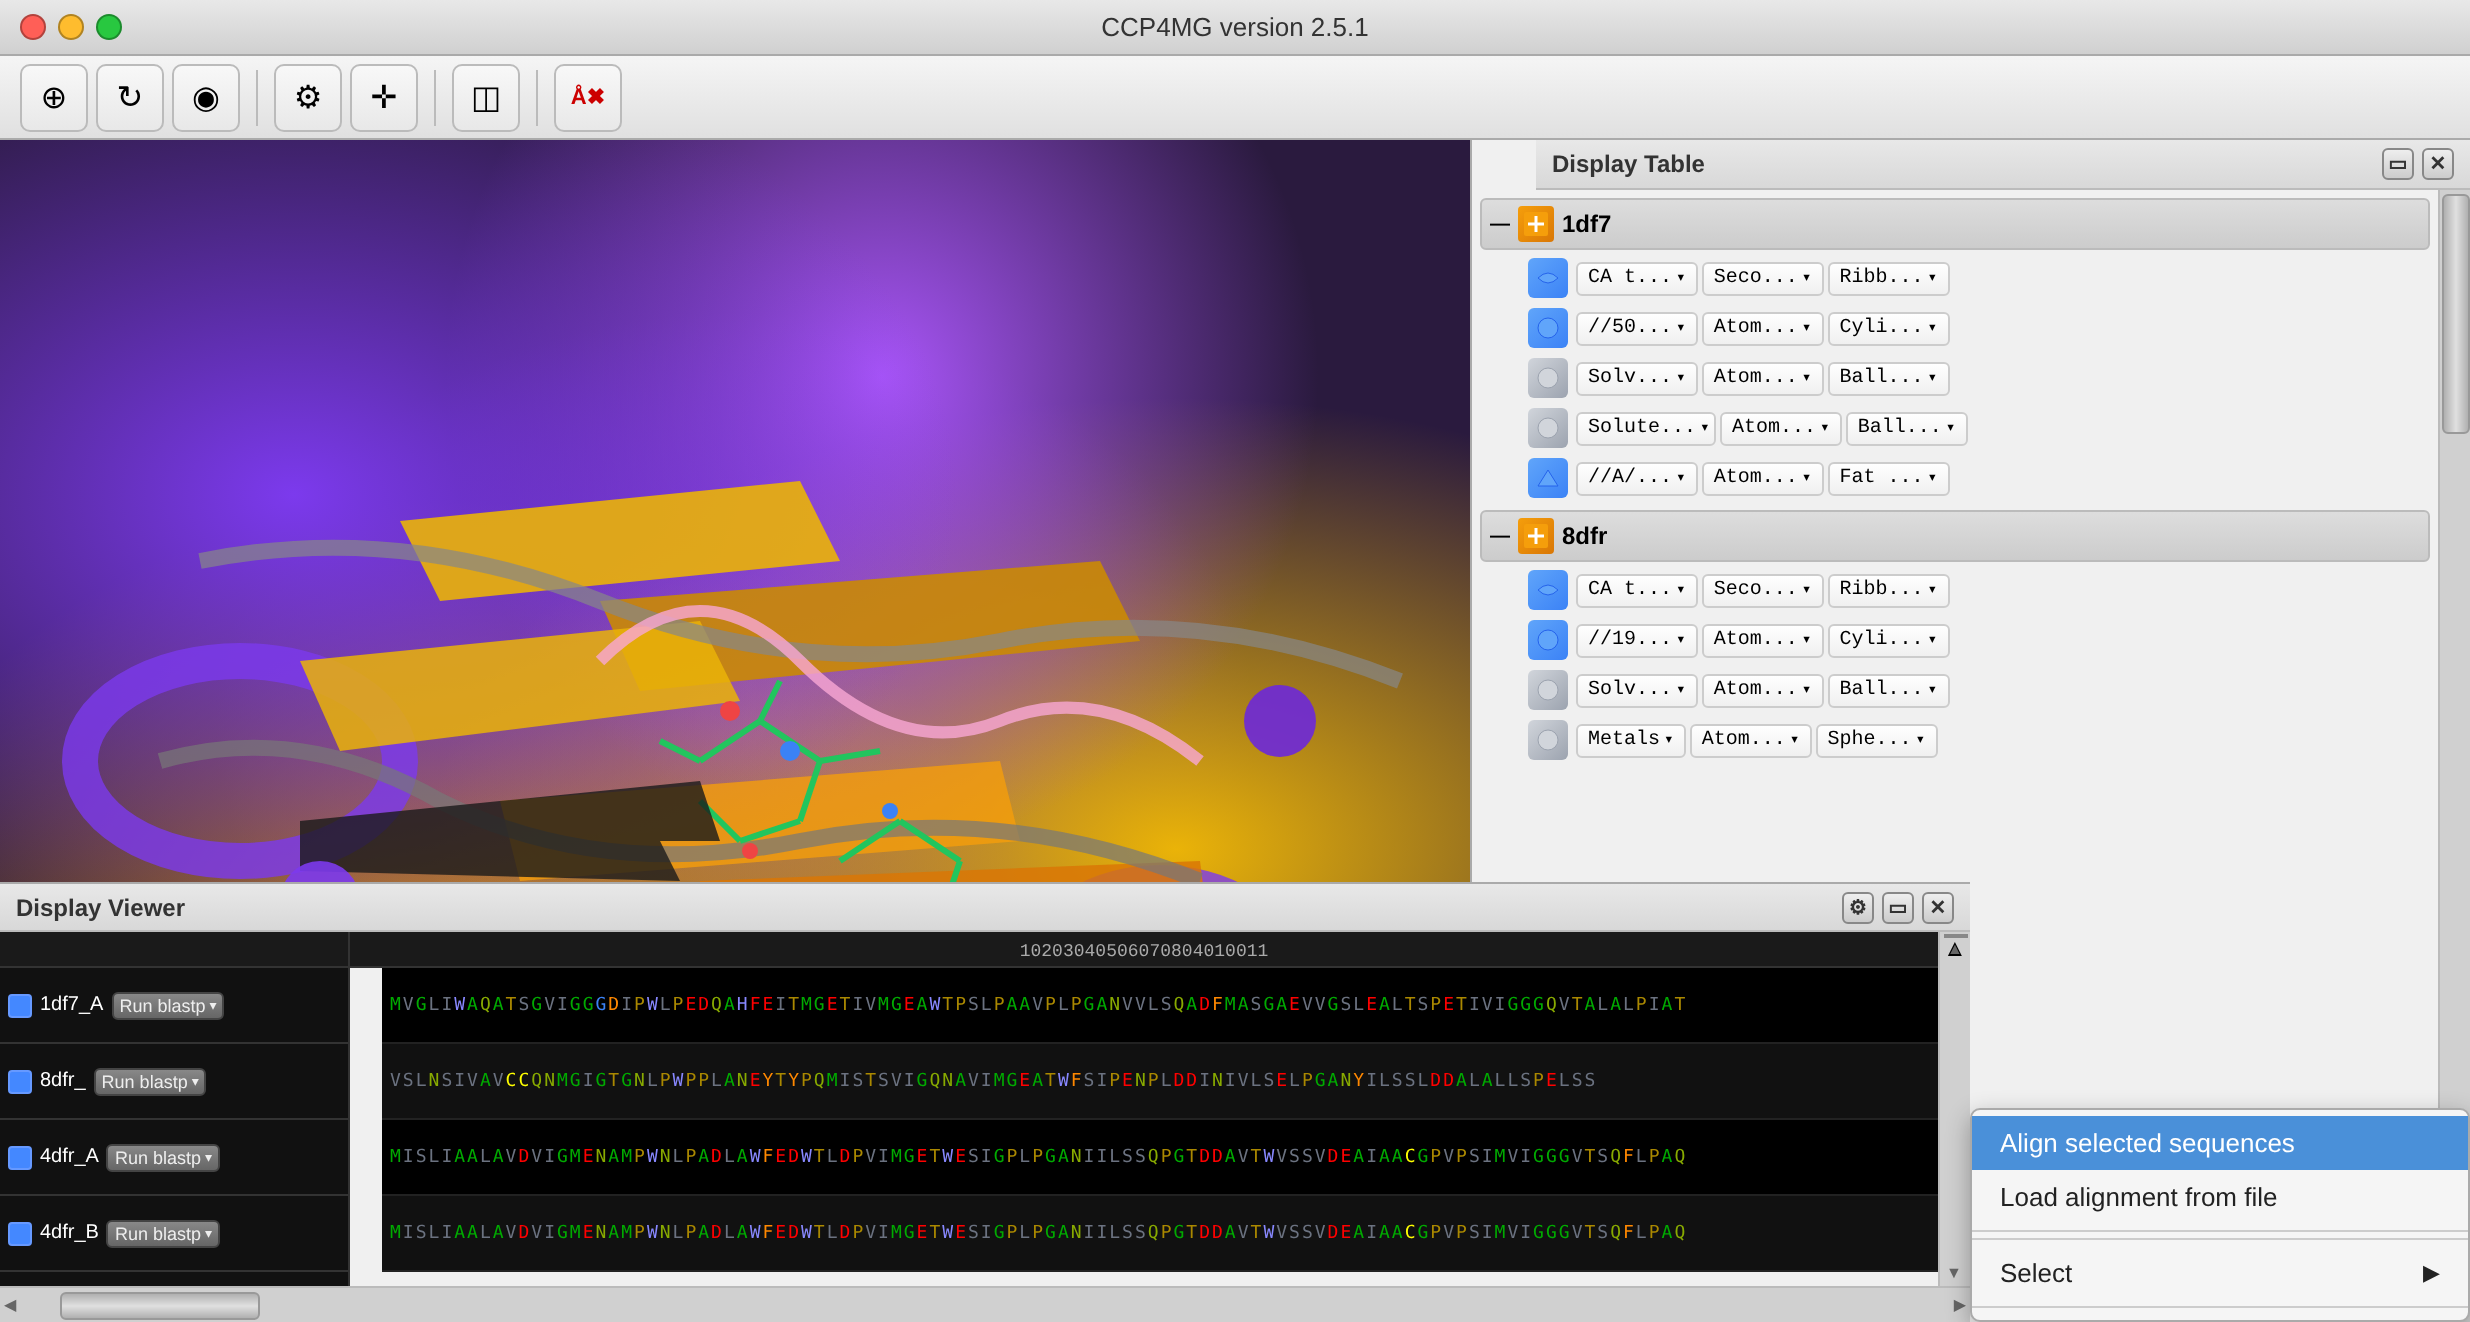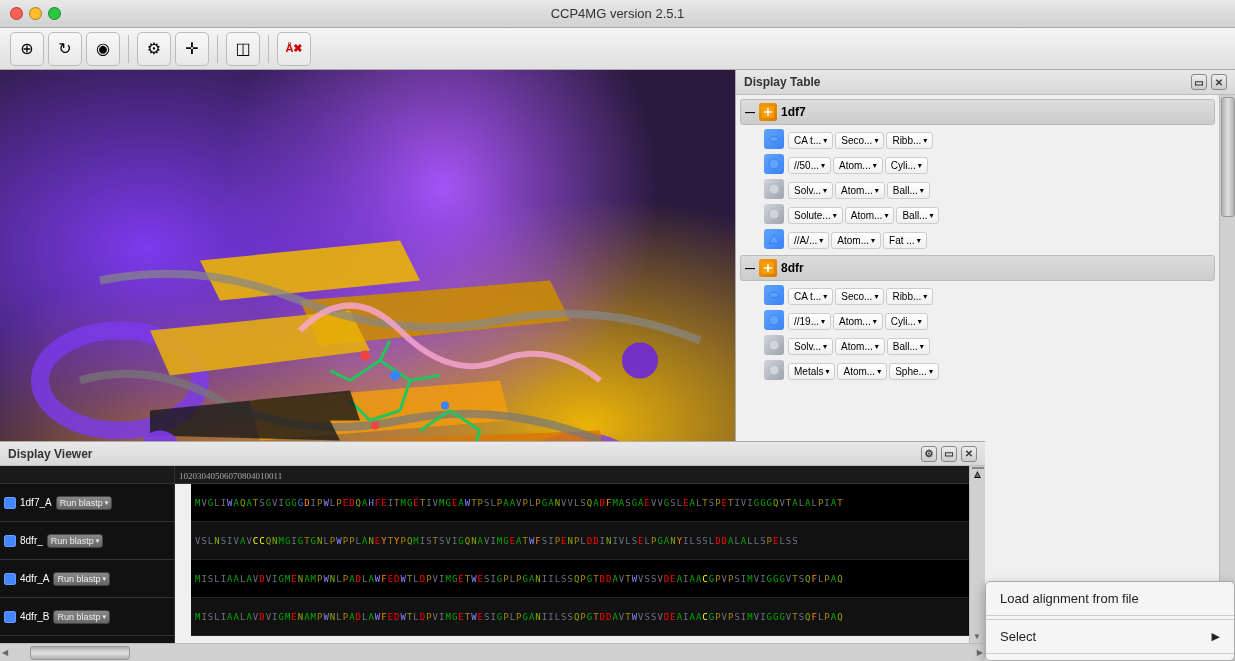--- a/index.html
+++ b/index.html
@@ -96,20 +96,21 @@
     .display-table-header {
       background: linear-gradient(to bottom, #e8e8e8, #d8d8d8);
       padding: 4px 8px;
       font-size: 12px;
       font-weight: 600;
       color: #333;
       display: flex;
       align-items: center;
       justify-content: space-between;
       border-bottom: 1px solid #bbb;
+      margin-left: 32px;
     }
     .display-table-controls { display: flex; gap: 4px; }
     .dt-ctrl-btn {
       width: 16px; height: 16px;
       border-radius: 3px;
       border: 1px solid #888;
       background: linear-gradient(to bottom, #eee, #ccc);
       font-size: 10px;
       display: flex; align-items: center; justify-content: center;
       cursor: pointer;
@@ -134,24 +135,25 @@
       width: 18px; height: 18px;
       background: linear-gradient(135deg, #f59e0b, #d97706);
       border-radius: 2px;
       margin-right: 4px;
       display: flex; align-items: center; justify-content: center;
       font-size: 8px;
     }
 
     .dt-row {
       display: flex;
-      align-items: flex-end;
+      align-items: center;
       padding: 2px 4px;
       margin-left: 20px;
       margin-bottom: 1px;
+      font-family: Liberation Mono, monospace;
     }
     .dt-row-icon {
       width: 20px; height: 20px;
       border-radius: 3px;
       margin-right: 4px;
       display: flex; align-items: center; justify-content: center;
       font-size: 9px;
       flex-shrink: 0;
     }
     .dt-cell {
@@ -546,21 +548,21 @@
       <div class="seq-label-row">
         <div class="seq-label-check" style="background:#4488ff;"></div>
         <span class="seq-label-text">4dfr_B</span>
         <div class="seq-run-btn">Run blastp</div>
       </div>
     </div>
 
     <div style="flex:1; display:flex; flex-direction:column; overflow:hidden;">
 
       <div style="height:18px; background:#1a1a1a; display:flex; align-items:flex-end; padding:0 4px; border-bottom:1px solid #333; flex-shrink:0;">
-        <div style="display:flex; width:100%; justify-content:flex-start; color:#aaa; font-size:9px; font-family:Liberation Serif, serif; padding-bottom:2px;">
+        <div style="display:flex; width:100%; justify-content:center; color:#aaa; font-size:9px; font-family:Liberation Mono, monospace; padding-bottom:2px;">
           <span>10</span>
           <span>20</span>
           <span>30</span>
           <span>40</span>
           <span>50</span>
           <span>60</span>
           <span>70</span>
           <span>80</span>
           <span>40</span>
           <span>100</span>
@@ -603,20 +605,23 @@
   <div style="height:18px; background:#d0d0d0; border-top:1px solid #bbb; display:flex; align-items:center; flex-shrink:0;">
     <span style="font-size:8px; color:#666; margin:0 2px; cursor:pointer;">◀</span>
     <div style="flex:1; position:relative;">
       <div style="width:100px; height:14px; background:linear-gradient(to bottom, #b0b0b0, #e0e0e0, #b0b0b0); border-radius:3px; border:1px solid #999; margin-left:20px;"></div>
     </div>
     <span style="font-size:8px; color:#666; margin:0 2px; cursor:pointer;">▶</span>
   </div>
 </div>
 
 <div class="context-menu" style="bottom:0; right:0; width:250px;">
+  <div class="cm-item active">
+    <span>Align selected sequences</span>
+  </div>
   <div class="cm-item">
     <span>Load alignment from file</span>
   </div>
   <div class="cm-separator"></div>
   <div class="cm-separator"></div>
   <div class="cm-item">
     <span>Select</span>
     <span class="cm-arrow">▶</span>
   </div>
   <div class="cm-separator"></div>

